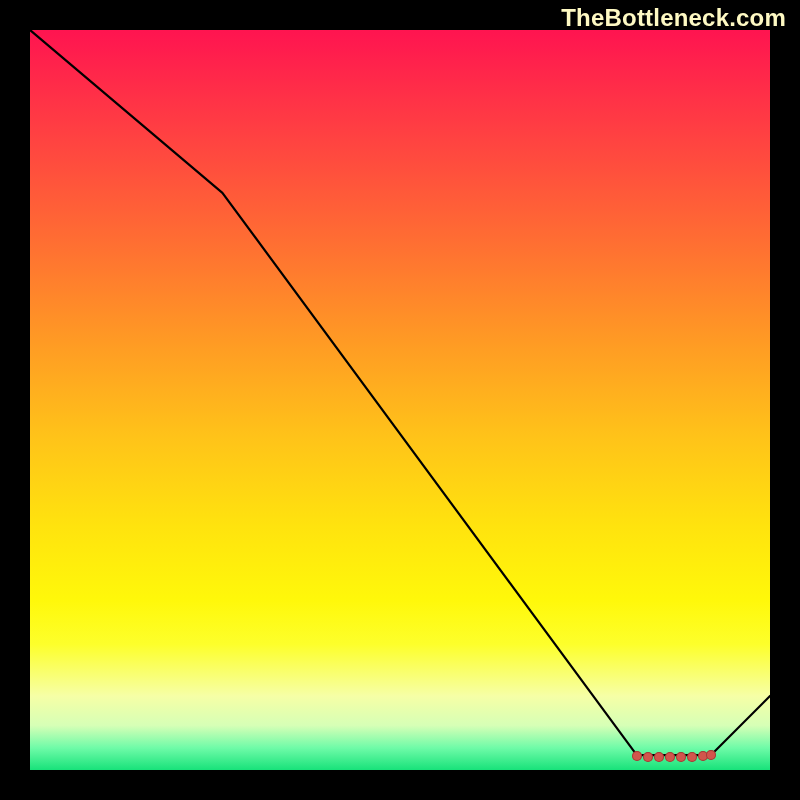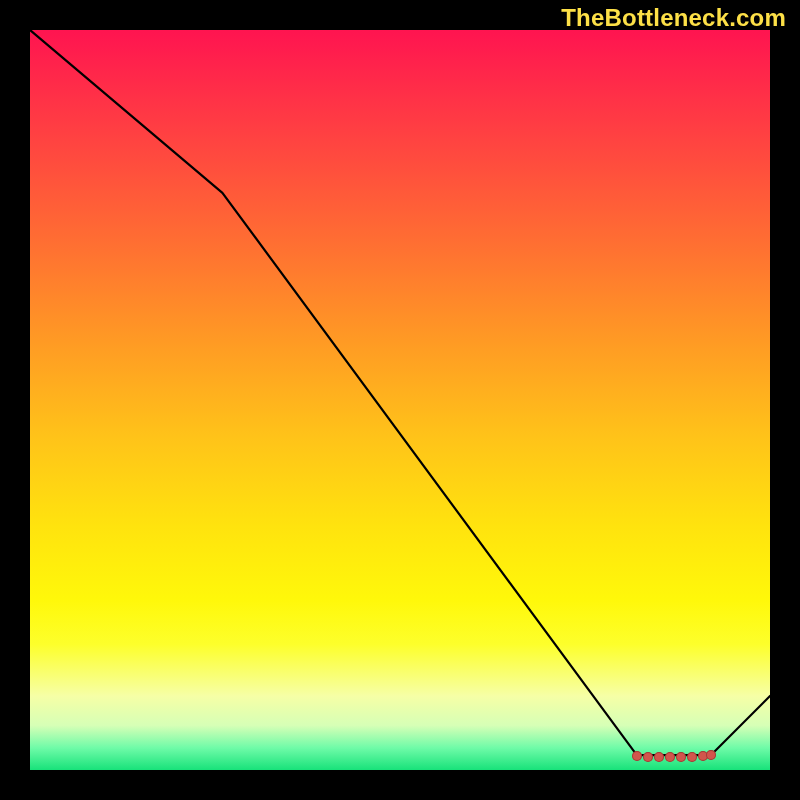--- a/index.html
+++ b/index.html
@@ -10,21 +10,21 @@
     height: 800px;
     background: #000;
   }
   .watermark {
     position: absolute;
     top: 4px;
     right: 14px;
     font-family: Arial, Helvetica, sans-serif;
     font-size: 24px;
     font-weight: 600;
-    color: #fde047;
+    color: #fef9c3;
     letter-spacing: 0.2px;
     z-index: 50;
   }
   .plot-area {
     position: absolute;
     left: 30px;
     top: 30px;
     width: 740px;
     height: 740px;
     overflow: hidden;

